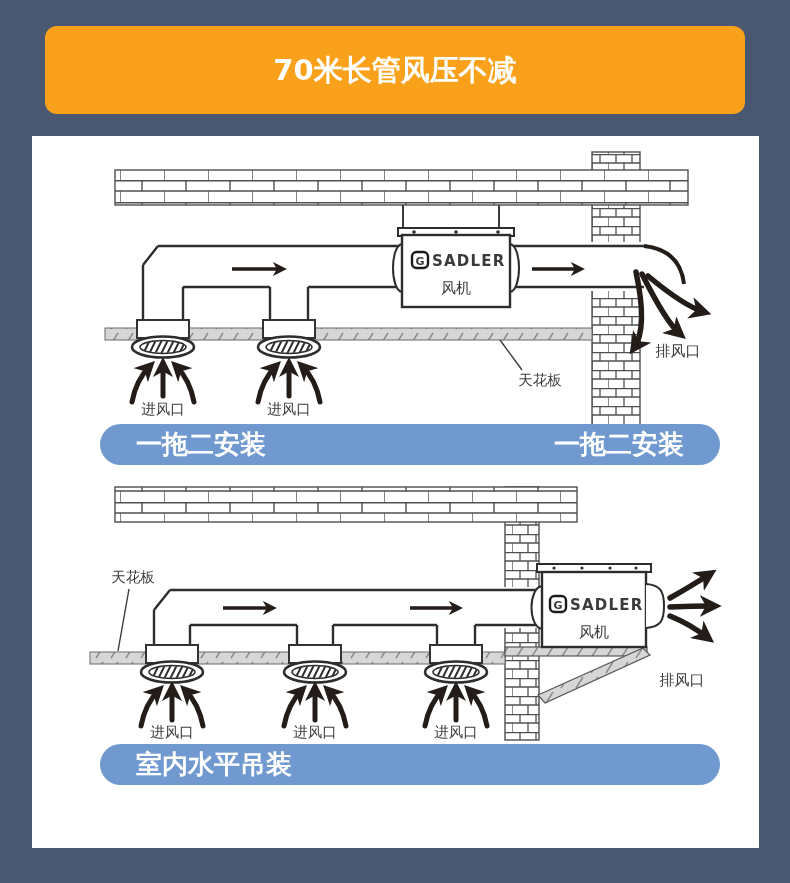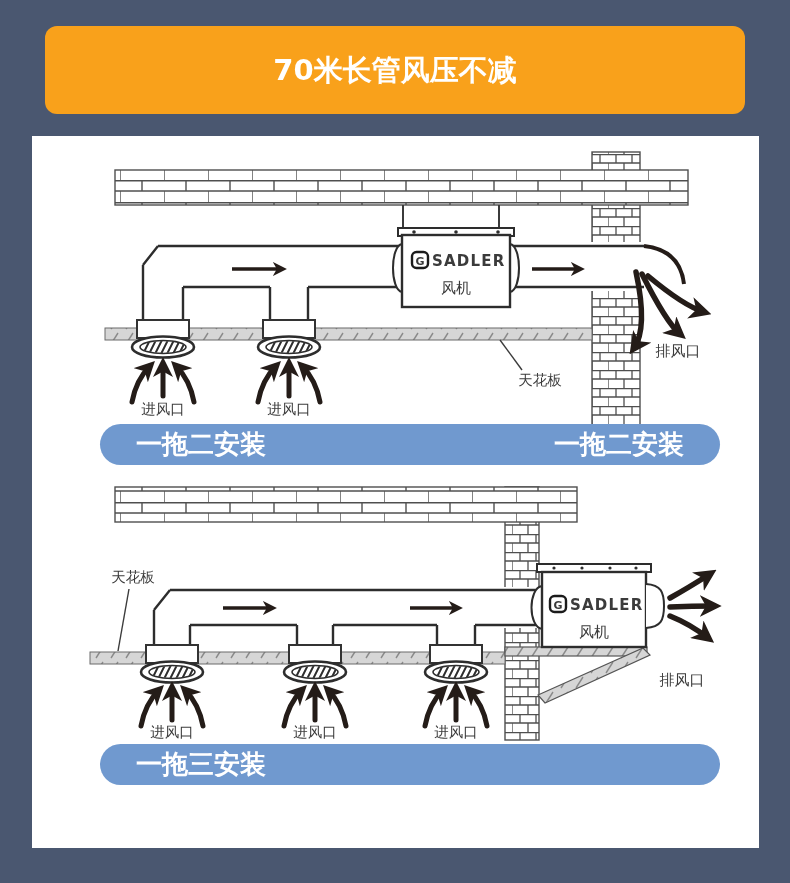--- a/index.html
+++ b/index.html
@@ -177,17 +177,17 @@
       <use href="#gIntake" transform="translate(424,194)"></use>
       <text x="140" y="257" text-anchor="middle" font-size="14.5">进风口</text>
       <text x="283" y="257" text-anchor="middle" font-size="14.5">进风口</text>
       <text x="424" y="257" text-anchor="middle" font-size="14.5">进风口</text>
       <path d="M97,109 L86,171" stroke="#3b3b3b" stroke-width="1.4"></path>
       <text x="101" y="102" text-anchor="middle" font-size="14.5">天花板</text>
       <text x="650" y="205" text-anchor="middle" font-size="15">排风口</text>
     </svg>
 
     <div class="pill pill-bottom">
-      <span>一拖三安装</span>
+      <span>室内水平吊装</span>
     </div>
 
   </div>
 </div>
 
 </body></html>

